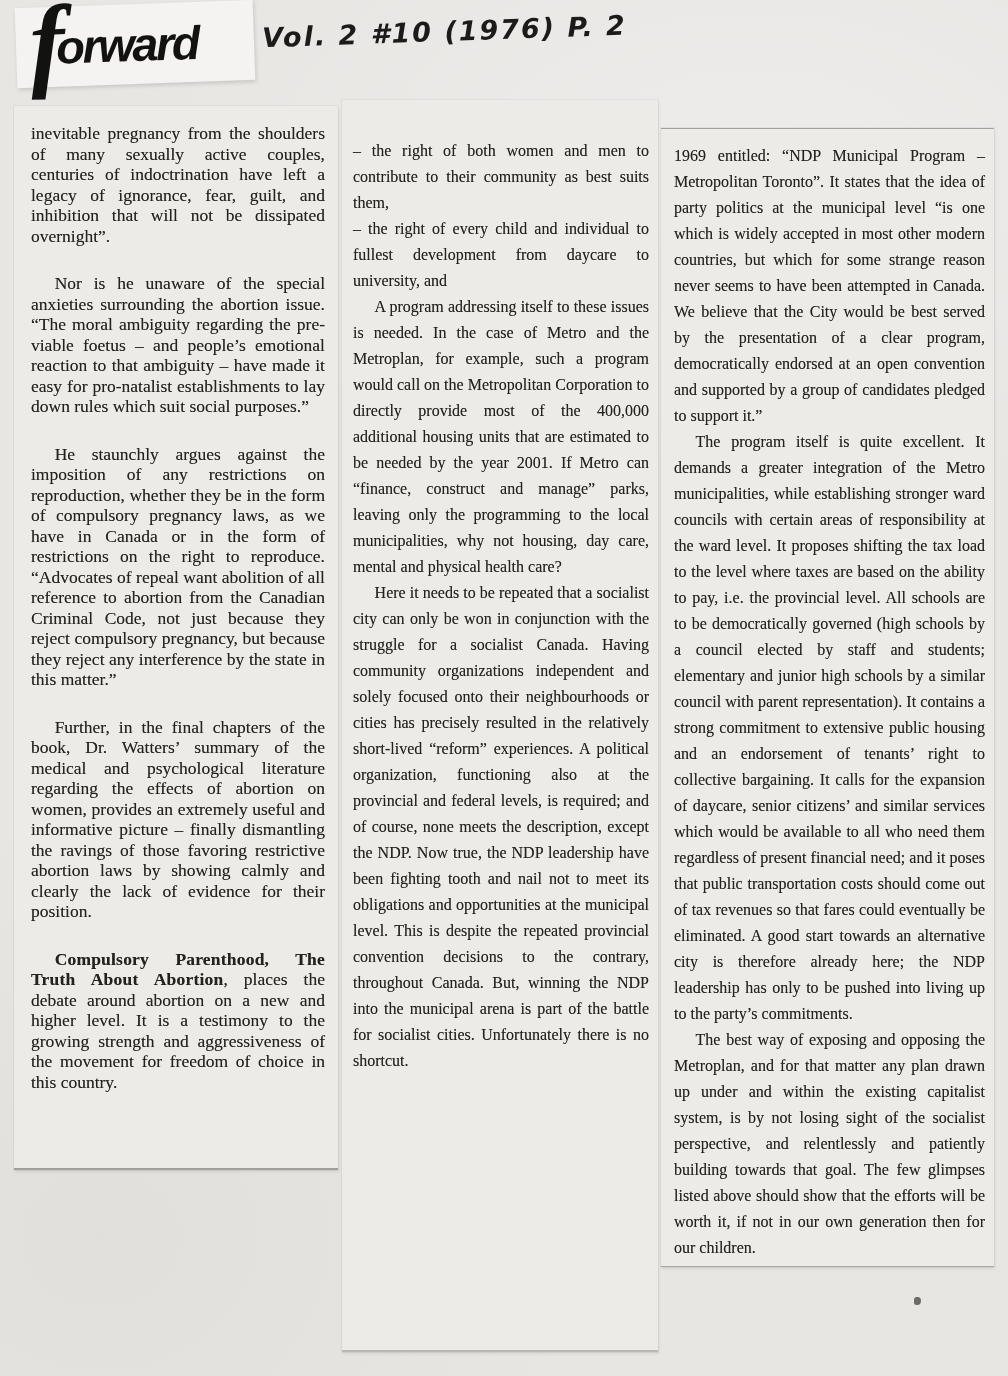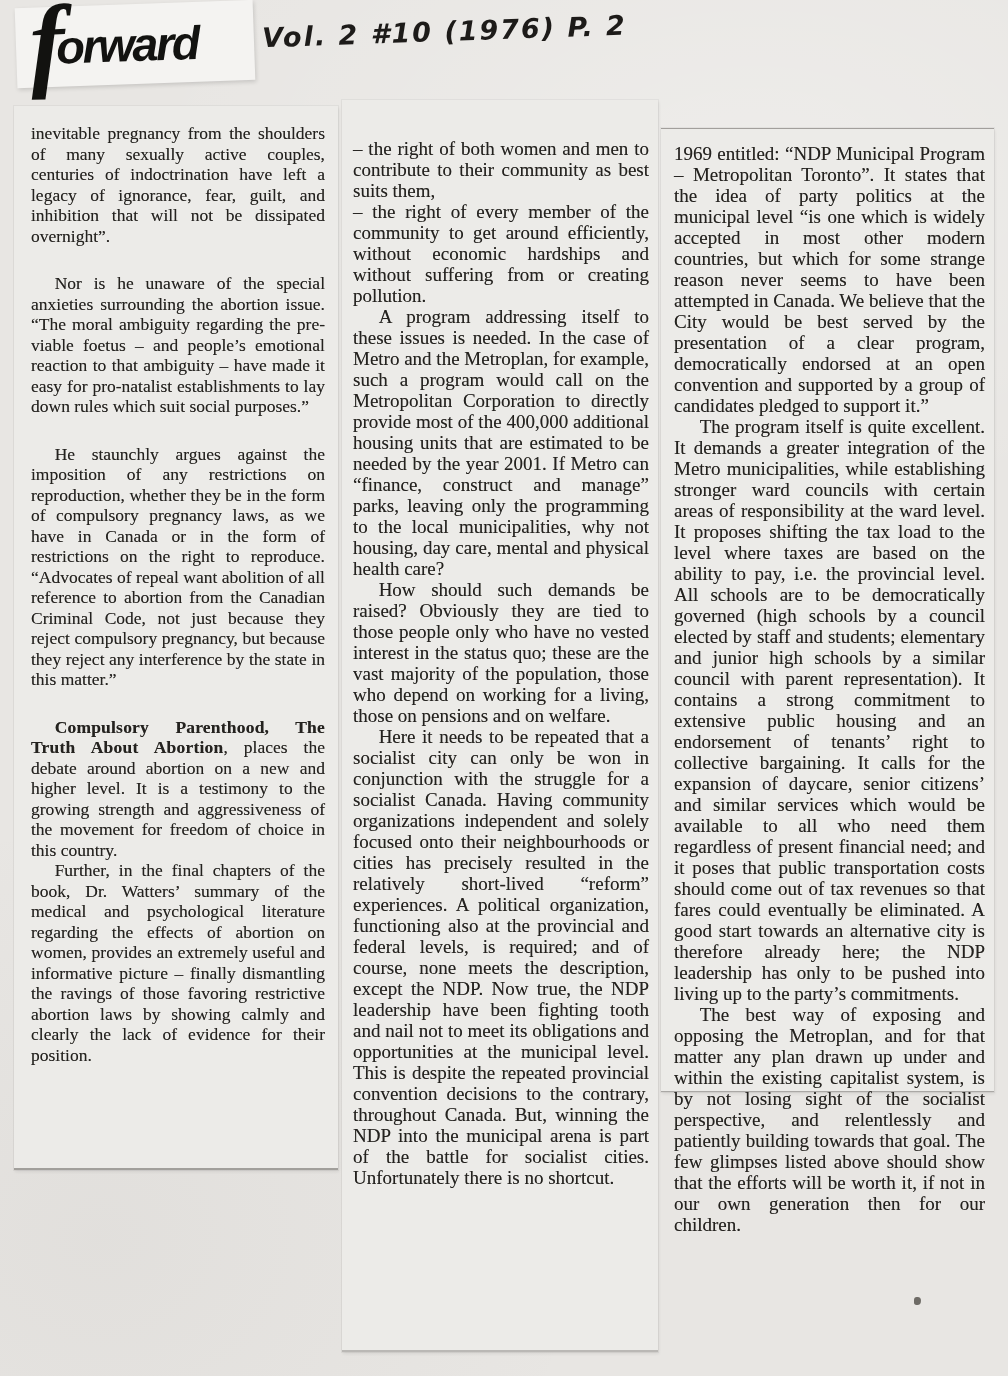--- a/index.html
+++ b/index.html
@@ -45,26 +45,26 @@
   }
   
   .clipping{
     position:absolute;background:#ecebe8;box-sizing:border-box;
     box-shadow:0 0 0 1px rgba(0,0,0,0.045), 1px 2px 3px rgba(0,0,0,0.07);
   }
   .clip1{left:14px;top:106px;width:324px;height:1064px;padding:17px 13px 0 17px;
          border-bottom:2px solid rgba(70,66,62,0.45);}
   .clip2{left:342px;top:100px;width:316px;height:1252px;padding:38px 9px 0 11px;
          border-bottom:2px solid rgba(70,66,62,0.30);}
-  .clip3{left:661px;top:128px;width:333px;height:964px;padding:14px 9px 0 13px;
+  .clip3{left:661px;top:128px;width:333px;height:1139px;padding:14px 9px 0 13px;
          border-top:1px solid rgba(90,86,82,0.50);
          border-bottom:1px solid rgba(90,86,82,0.45);}
   .coltext{color:#24221f;}
   .clip1 .coltext{font-size:17.5px;line-height:20.5px;}
-  .clip2 .coltext,.clip3 .coltext{font-size:19px;line-height:21px;}
+  .clip2 .coltext,.clip3 .coltext{font-size:16px;line-height:26px;}
   .para{margin:0;text-align:justify;text-shadow:0 0 0.5px rgba(45,42,38,0.45);}
   .indent{text-indent:1.35em;}
   .gap{margin-bottom:27px;}
   .para b{letter-spacing:0.2px;}
   .ink-speck{
     position:absolute;left:914px;top:1297px;width:7px;height:8px;
     background:rgba(70,66,60,0.75);border-radius:45% 55% 60% 40%;
   }
 </style>
 </head>
@@ -76,31 +76,30 @@
     <span class="logo"><span class="big-f">f</span><span>orward</span></span>
   </div>
 
   <div class="annotation">Vol. 2 #10  (1976)  P. 2</div>
 
   <div class="clipping clip1">
     <div class="coltext">
         <p class="para gap">inevitable pregnancy from the shoulders of many sexually active couples, centuries of indoctrination have left a legacy of ignorance, fear, guilt, and inhibition that will not be dissipated overnight”.</p>
         <p class="para gap indent">Nor is he unaware of the special anxieties surrounding the abortion issue. “The moral ambiguity regarding the pre-viable foetus – and people’s emotional reaction to that ambiguity – have made it easy for pro-natalist establishments to lay down rules which suit social purposes.”</p>
         <p class="para gap indent">He staunchly argues against the imposition of any restrictions on reproduction, whether they be in the form of compulsory pregnancy laws, as we have in Canada or in the form of restrictions on the right to reproduce. “Advocates of repeal want abolition of all reference to abortion from the Canadian Criminal Code, not just because they reject compulsory pregnancy, but because they reject any interference by the state in this matter.”</p>
+        <p class="para gap indent">Further, in the final chapters of the book, Dr. Watters’ summary of the medical and psychological literature regarding the effects of abortion on women, provides an extremely useful and informative picture – finally dismantling the ravings of those favoring restrictive abortion laws by showing calmly and clearly the lack of evidence for their position.</p>
         <p class="para indent"><b>Compulsory Parenthood, The Truth About Abortion</b>, places the debate around abortion on a new and higher level. It is a testimony to the growing strength and aggressiveness of the movement for freedom of choice in this country.</p>
-        <p class="para gap indent">Further, in the final chapters of the book, Dr. Watters’ summary of the medical and psychological literature regarding the effects of abortion on women, provides an extremely useful and informative picture – finally dismantling the ravings of those favoring restrictive abortion laws by showing calmly and clearly the lack of evidence for their position.</p>
       </div>
   </div>
 
   <div class="clipping clip2">
     <div class="coltext">
         <p class="para">– the right of both women and men to contribute to their community as best suits them,</p>
-        <p class="para">– the right of every member of the community to get around efficiently, without economic hardships and without suffering from or creating pollution.</p>
+        <p class="para">– the right of every child and individual to fullest development from daycare to university, and</p>
         <p class="para indent">A program addressing itself to these issues is needed. In the case of Metro and the Metroplan, for example, such a program would call on the Metropolitan Corporation to directly provide most of the 400,000 additional housing units that are estimated to be needed by the year 2001. If Metro can “finance, construct and manage” parks, leaving only the programming to the local municipalities, why not housing, day care, mental and physical health care?</p>
-        <p class="para indent">How should such demands be raised? Obviously they are tied to those people only who have no vested interest in the status quo; these are the vast majority of the population, those who depend on working for a living, those on pensions and on welfare.</p>
         <p class="para indent">Here it needs to be repeated that a socialist city can only be won in conjunction with the struggle for a socialist Canada. Having community organizations independent and solely focused onto their neighbourhoods or cities has precisely resulted in the relatively short-lived “reform” experiences. A political organization, functioning also at the provincial and federal levels, is required; and of course, none meets the description, except the NDP. Now true, the NDP leadership have been fighting tooth and nail not to meet its obligations and opportunities at the municipal level. This is despite the repeated provincial convention decisions to the contrary, throughout Canada. But, winning the NDP into the municipal arena is part of the battle for socialist cities. Unfortunately there is no shortcut.</p>
       </div>
   </div>
 
   <div class="clipping clip3">
     <div class="coltext">
         <p class="para">1969 entitled: “NDP Municipal Program – Metropolitan Toronto”. It states that the idea of party politics at the municipal level “is one which is widely accepted in most other modern countries, but which for some strange reason never seems to have been attempted in Canada. We believe that the City would be best served by the presentation of a clear program, democratically endorsed at an open convention and supported by a group of candidates pledged to support it.”</p>
         <p class="para indent">The program itself is quite excellent. It demands a greater integration of the Metro municipalities, while establishing stronger ward councils with certain areas of responsibility at the ward level. It proposes shifting the tax load to the level where taxes are based on the ability to pay, i.e. the provincial level. All schools are to be democratically governed (high schools by a council elected by staff and students; elementary and junior high schools by a similar council with parent representation). It contains a strong commitment to extensive public housing and an endorsement of tenants’ right to collective bargaining. It calls for the expansion of daycare, senior citizens’ and similar services which would be available to all who need them regardless of present financial need; and it poses that public transportation costs should come out of tax revenues so that fares could eventually be eliminated. A good start towards an alternative city is therefore already here; the NDP leadership has only to be pushed into living up to the party’s commitments.</p>
         <p class="para indent">The best way of exposing and opposing the Metroplan, and for that matter any plan drawn up under and within the existing capitalist system, is by not losing sight of the socialist perspective, and relentlessly and patiently building towards that goal. The few glimpses listed above should show that the efforts will be worth it, if not in our own generation then for our children.</p>
       </div>

